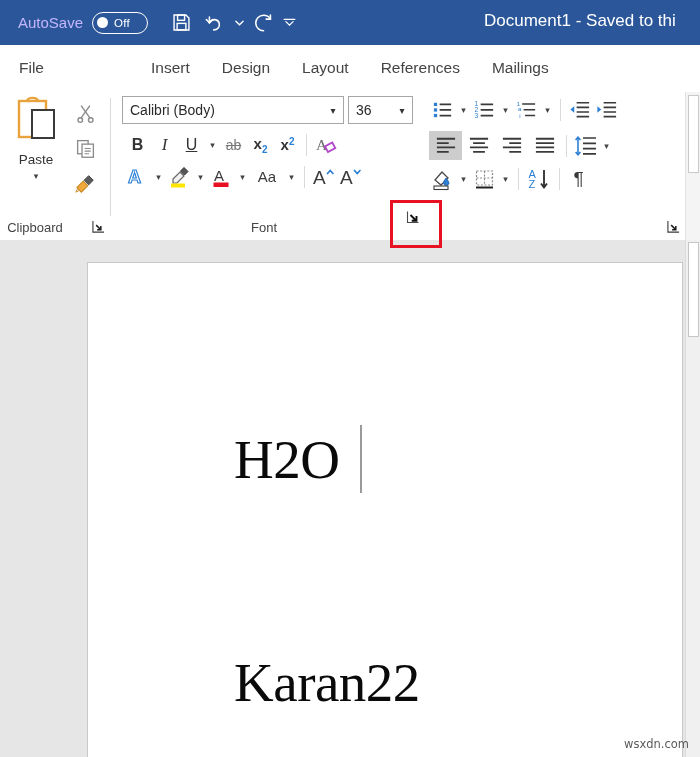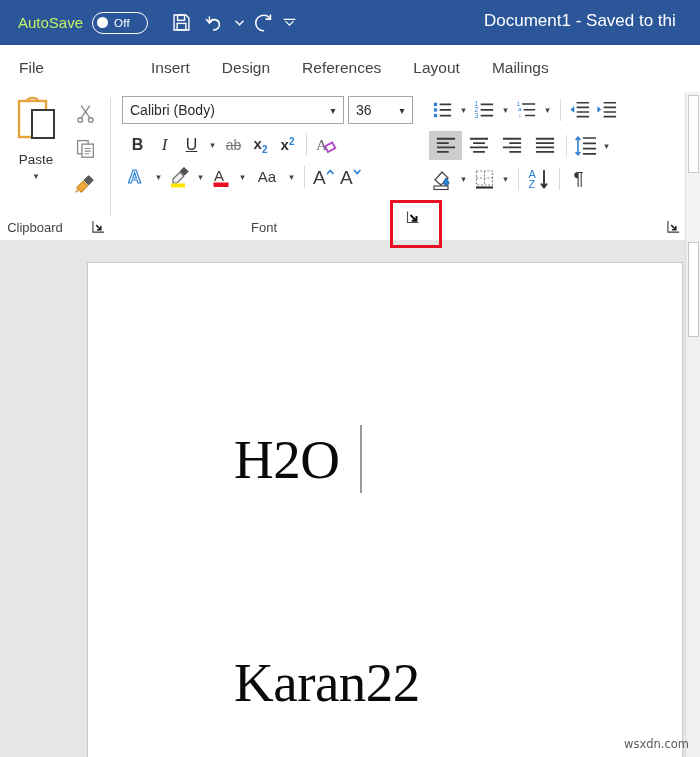--- a/index.html
+++ b/index.html
@@ -28,21 +28,21 @@
     left: 0; top: 0;
     width: 700px; height: 45px;
     background: #2b579a;
     color: #ffffff;
     display: flex;
     align-items: center;
     overflow: hidden;
   }
   .autosave-label {
     font-size: 15px;
-    color: #bef264;
+    color: #c4b5fd;
     margin-left: 18px;
     white-space: nowrap;
   }
   .autosave-toggle {
     margin-left: 9px;
     width: 56px; height: 22px;
     border: 1.6px solid #ffffff;
     border-radius: 11px;
     display: flex;
     align-items: center;
@@ -399,24 +399,24 @@
     <div class="tab active">
         <span>Home</span>
       </div>
     <div class="tab">
         <span>Insert</span>
       </div>
     <div class="tab">
         <span>Design</span>
       </div>
     <div class="tab">
+        <span>Layout</span>
+      </div>
+    <div class="tab">
         <span>References</span>
-      </div>
-    <div class="tab">
-        <span>Layout</span>
       </div>
     <div class="tab">
         <span>Mailings</span>
       </div>
   </div>
 
   <div class="ribbon">
     <div class="ribbon-inner">
 
       <div class="grp" style="left:0; width:118px;">

